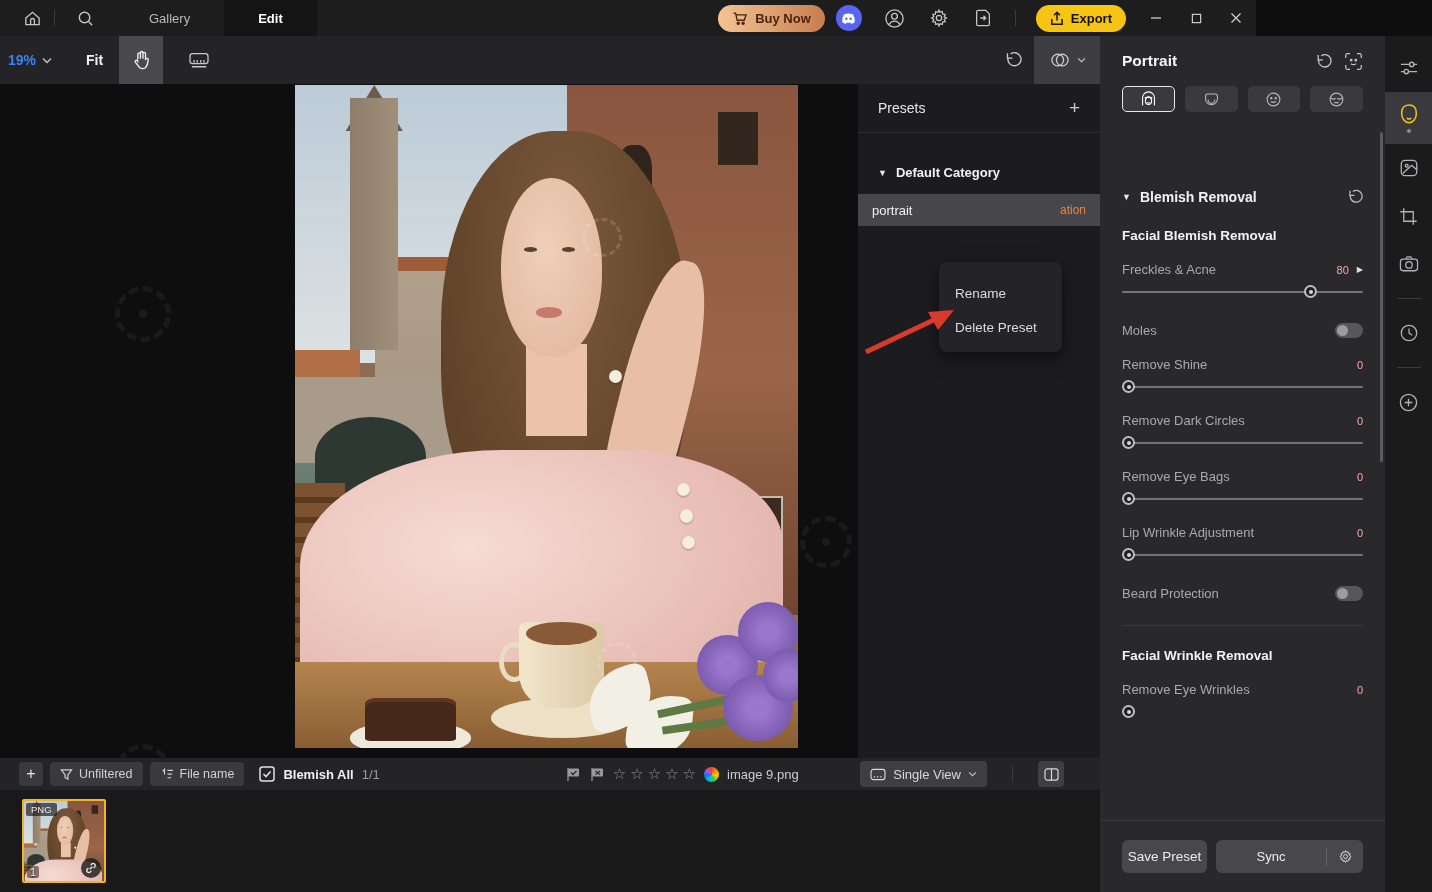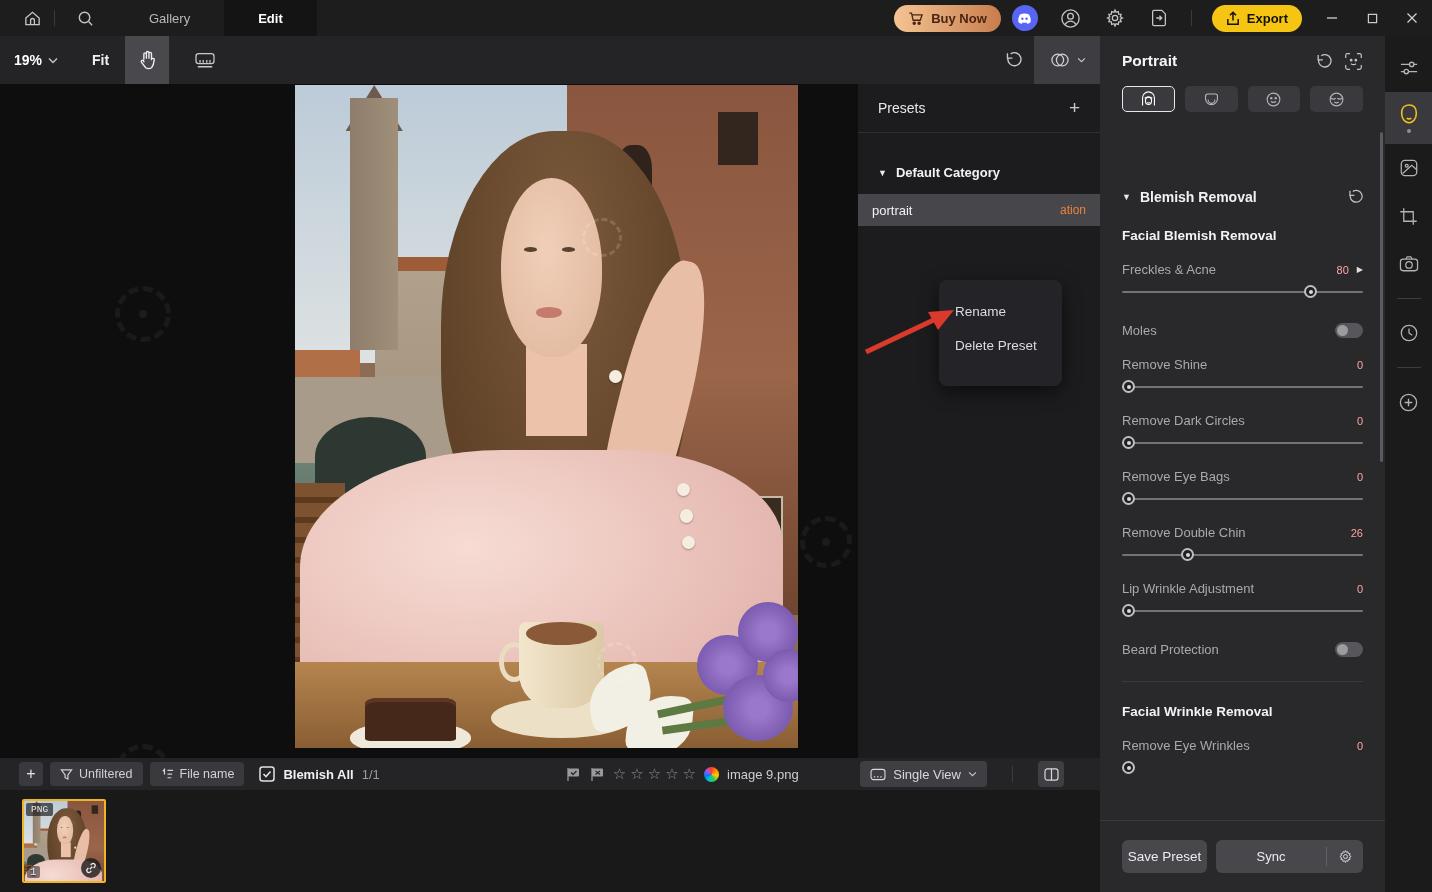--- a/index.html
+++ b/index.html
@@ -1,34 +1,34 @@
 <!DOCTYPE html>
 <html><head>
 <meta charset="utf-8">
 <style>
   * { margin:0; padding:0; box-sizing:border-box; }
   html,body { background:#000; }
   body { font-family:"Liberation Sans", sans-serif; }
   .app { position:relative; width:1432px; height:892px; background:#0e0e0f; overflow:hidden; color:#c9c9cc; font-size:13px; }
 
   
-  .topbar { position:absolute; left:0; top:0; width:1432px; height:36px; background:#1d1d1e; display:flex; align-items:center; z-index:30; }
+  .topbar { position:absolute; left:0; top:0; width:1256px; height:36px; background:#1d1d1e; display:flex; align-items:center; z-index:30; }
   .tb-icon { width:24px; height:24px; display:flex; align-items:center; justify-content:center; color:#c5c5c8; }
   .tb-sep { width:1px; height:16px; background:#3a3a3d; margin:0 10px; }
   .tab { height:36px; display:flex; align-items:center; padding:0 34px; color:#b9b9bc; }
   .tab.active { background:#141415; color:#fff; font-weight:bold; }
   .pill { display:flex; align-items:center; gap:7px; border-radius:14px; height:27px; padding:0 14px; font-weight:bold; }
   .buynow { background:linear-gradient(90deg,#f4c492,#c87d4e); color:#4a2410; margin-left:auto; }
   .export-btn { background:#f6c513; color:#151208; margin:0 10px; }
   .discord { width:26px; height:26px; border-radius:50%; background:#5865f2; display:flex; align-items:center; justify-content:center; margin:0 11px; }
   .winbtn { width:40px; height:36px; display:flex; align-items:center; justify-content:center; color:#cfcfd2; }
 
   
   .toolbar { position:absolute; left:0; top:36px; width:1100px; height:48px; background:#242427; display:flex; align-items:center; z-index:20; }
-  .zoom-box { display:flex; align-items:center; gap:6px; margin-left:14px; color:#ffffff; font-weight:bold; font-size:14px; }
+  .zoom-box { display:flex; align-items:center; gap:6px; margin-left:8px; color:#3b82f6; font-weight:bold; font-size:14px; }
   .fit { margin-left:34px; color:#f0f0f2; font-weight:bold; font-size:14px; }
   .toolbtn { height:48px; width:44px; display:flex; align-items:center; justify-content:center; color:#d5d5d8; }
   .toolbtn.selected { background:#49494d; }
   .toolbar-right { margin-left:auto; display:flex; align-items:center; }
   .cmp-btn { height:48px; width:66px; background:#3e3e42; display:flex; align-items:center; justify-content:center; gap:6px; color:#cfcfd2; }
 
   
   .canvas { position:absolute; left:0; top:84px; width:858px; height:674px; background:#0e0e0f; overflow:hidden; }
   .wm { position:absolute; border:5px dashed rgba(255,255,255,0.05); border-radius:50%; }
   .wm::after { content:''; position:absolute; left:50%; top:50%; width:8px; height:8px; margin:-4px; border-radius:50%; background:rgba(255,255,255,0.06); }
@@ -74,36 +74,36 @@
   .presets { position:absolute; left:858px; top:84px; width:242px; height:674px; background:#1c1c1e; z-index:21; }
   .presets-head { height:49px; display:flex; align-items:center; padding:0 20px; border-bottom:1px solid #2e2e31; color:#e8e8ea; font-size:14px; }
   .plus { margin-left:auto; font-size:19px; color:#c9c9cc; }
   .seg-wrap { margin:26px 12px 0; background:#2b2b2e; border-radius:6px; display:flex; height:29px; padding:2px; }
   .seg { flex:1; display:flex; align-items:center; justify-content:center; border-radius:5px; color:#a5a5a8; }
   .seg.on { background:#55555a; color:#fff; }
   .cat-row { margin:32px 0 0 20px; display:flex; align-items:center; gap:9px; color:#f2f2f4; font-weight:bold; }
   .cat-arrow { font-size:9px; color:#e8e8ea; }
   .preset-row { margin-top:14px; height:32px; background:#46464b; display:flex; align-items:center; padding:0 14px; color:#f2f2f4; position:relative; }
   .apply-frag { margin-left:auto; color:#e8833c; font-size:12px; }
-  .ctx-menu { position:absolute; left:939px; top:280px; width:123px; height:106px; background:#242428; border-radius:8px; box-shadow:0 6px 18px rgba(0,0,0,.55); z-index:40; padding:14px 0; }
+  .ctx-menu { position:absolute; left:939px; top:262px; width:123px; height:90px; background:#242428; border-radius:8px; box-shadow:0 6px 18px rgba(0,0,0,.55); z-index:40; padding:14px 0; }
   .ctx-item { height:34px; display:flex; align-items:center; padding:0 16px; color:#dcdcde; font-size:13.5px; }
   .red-arrow { position:absolute; left:862px; top:295px; z-index:45; pointer-events:none; }
 
   
   .bottombar { position:absolute; left:0; top:758px; width:1100px; height:32px; background:#242427; display:flex; align-items:center; z-index:20; }
   .bb-btn { height:24px; background:#3a3a3e; border-radius:4px; display:flex; align-items:center; gap:6px; padding:0 10px; color:#d2d2d5; margin-right:7px; font-size:12.5px; }
   .sq-btn { width:24px; justify-content:center; padding:0; margin-left:19px; font-size:16px; color:#e5e5e8; }
   .selall { display:flex; align-items:center; gap:8px; margin-left:8px; color:#f0f0f2; font-weight:bold; }
   .count { color:#9b9b9f; font-weight:normal; }
   .stars { display:flex; gap:4px; color:#8e8e92; font-size:15px; margin:0 8px; }
   .rainbow { width:15px; height:15px; border-radius:50%; background:conic-gradient(#ff3b30,#ff9500,#ffcc00,#34c759,#00c7be,#007aff,#af52de,#ff3b30); margin-right:8px; }
   .viewbtn { height:26px; background:#3f3f43; border-radius:4px; display:flex; align-items:center; gap:7px; padding:0 10px; color:#d8d8db; }
 
   
-  .filmstrip { position:absolute; left:0; top:790px; width:1100px; height:102px; background:#19191a;font-family:Liberation Mono, monospace; }
+  .filmstrip { position:absolute; left:0; top:790px; width:1100px; height:102px; background:#19191a; }
   .thumb { position:absolute; left:22px; top:9px; width:84px; height:84px; border:2px solid #f0b429; border-radius:2px; background:#333; overflow:hidden; }
   .thumb-clip { position:absolute; inset:0; overflow:hidden; }
   .badge { position:absolute; left:2px; top:2px; background:rgba(20,20,20,.65); color:#e8e8ea; font-size:9.5px; padding:1px 5px; border-radius:2px; z-index:5; }
   .thumb-num { position:absolute; left:3px; bottom:3px; color:#eef; font-size:11px; z-index:5; text-shadow:0 1px 2px #000; padding:0 3px; background:rgba(20,20,20,.5); border-radius:2px; }
   .linkdot { position:absolute; right:3px; bottom:3px; width:20px; height:20px; background:rgba(25,25,25,.8); border-radius:50%; display:flex; align-items:center; justify-content:center; z-index:5; }
 
   
   .rpanel { position:absolute; left:1100px; top:36px; width:285px; height:856px; background:#29292b; z-index:20; }
   .rp-head { height:50px; display:flex; align-items:center; padding:0 22px; }
   .rp-title { font-size:15.5px; font-weight:bold; color:#f5f5f7; }
@@ -566,30 +566,20 @@
         <div class="ctl-head">
           <span class="ctl-label">Remove Eye Bags</span>
           <span class="ctl-val">0</span>
         </div>
         <div class="slider">
             <div class="slider-track"></div>
             <div class="slider-thumb" style="left: calc(0% + 0px);"></div>
           </div>
       </div>
 
-      <div class="ctl">
-        <div class="ctl-head">
-          <span class="ctl-label">Remove Double Chin</span>
-          <span class="ctl-val">26</span>
-        </div>
-        <div class="slider">
-            <div class="slider-track"></div>
-            <div class="slider-thumb" style="left: calc(26% - 3.38px);"></div>
-          </div>
-      </div>
 
       <div class="ctl">
         <div class="ctl-head">
           <span class="ctl-label">Lip Wrinkle Adjustment</span>
           <span class="ctl-val">0</span>
         </div>
         <div class="slider">
             <div class="slider-track"></div>
             <div class="slider-thumb" style="left: calc(0% + 0px);"></div>
           </div>

